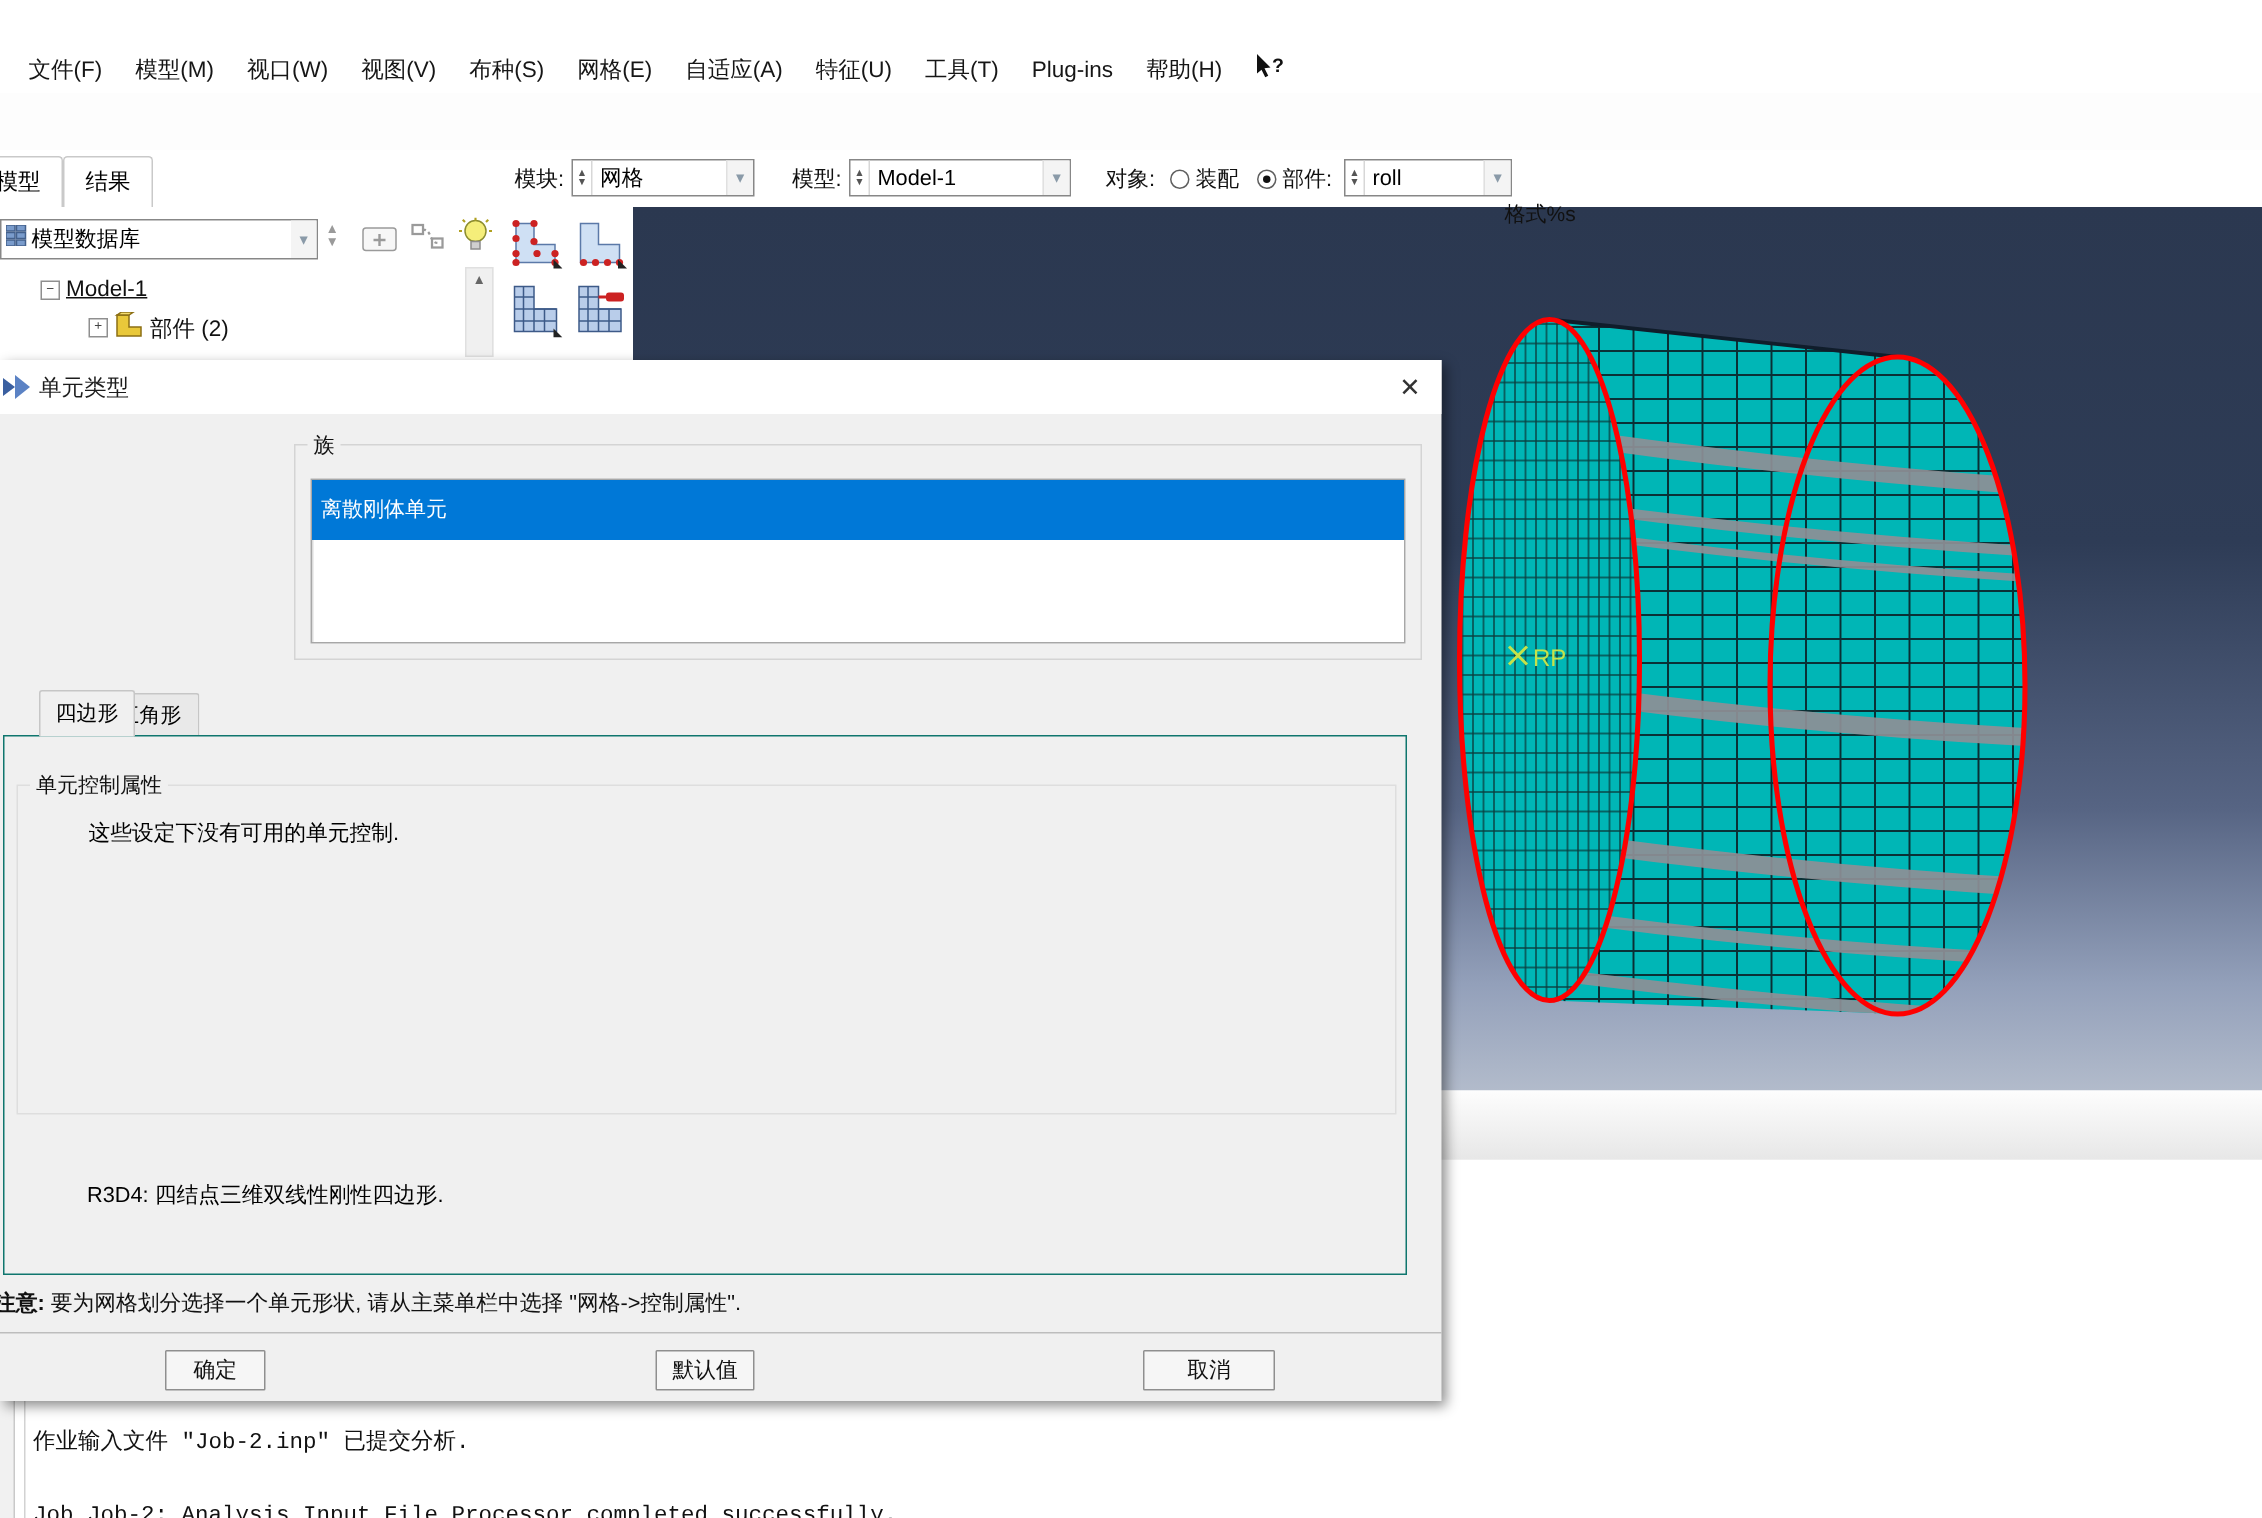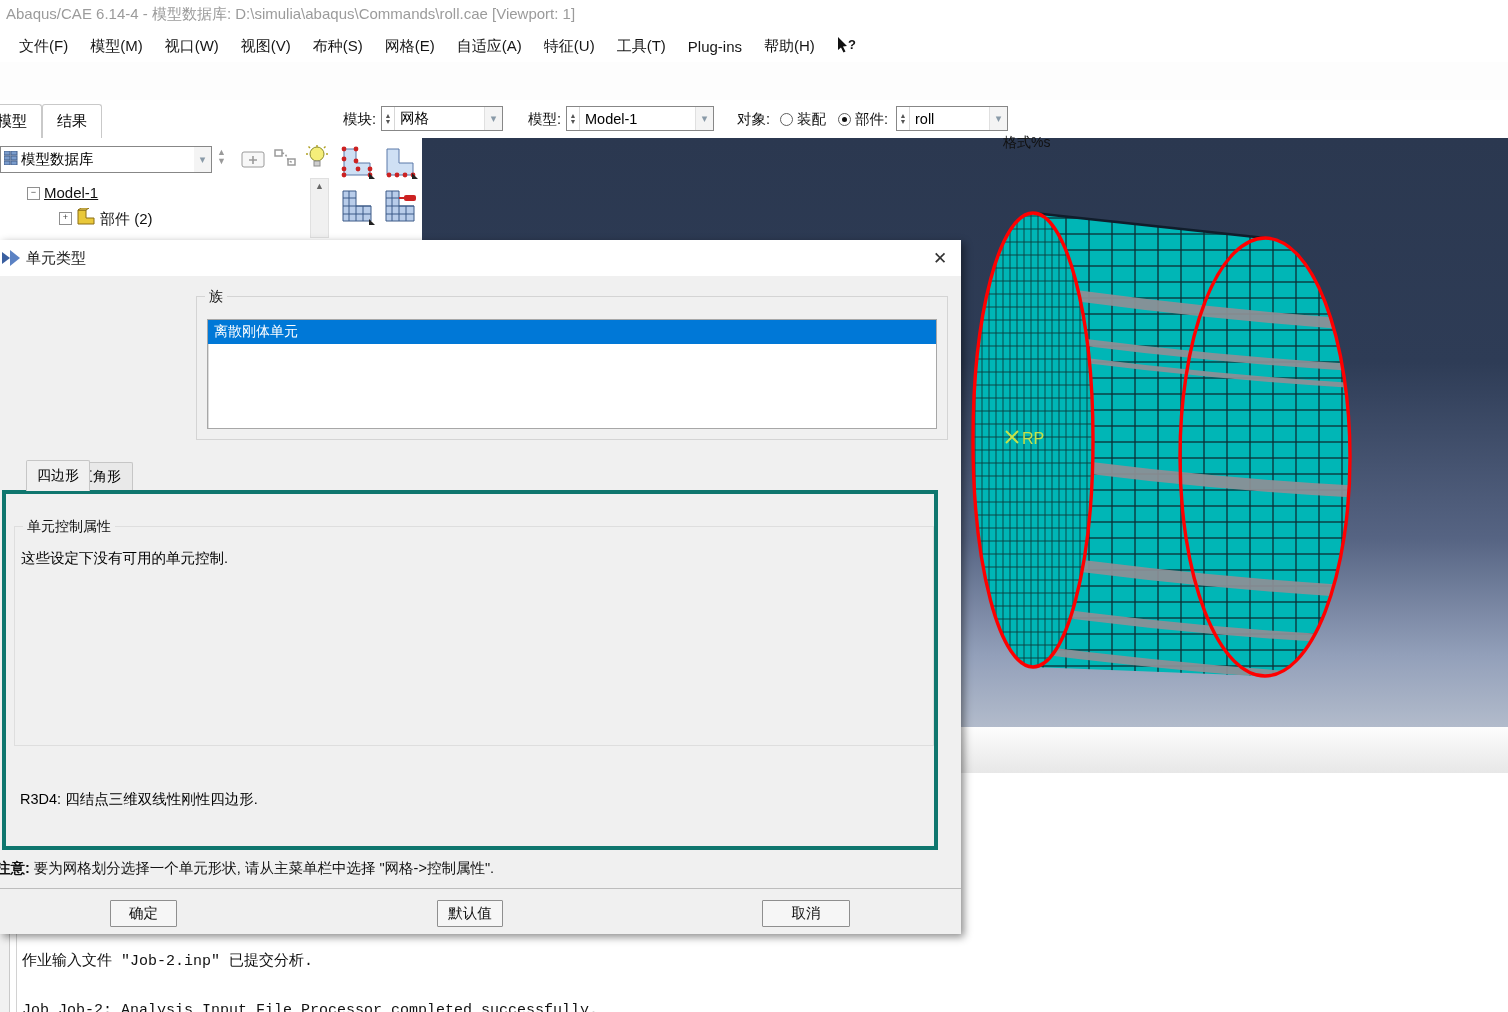--- a/index.html
+++ b/index.html
@@ -55,37 +55,34 @@
   #dialog{left:0;top:240px;width:961px;height:694px;background:#f0f0f0;box-shadow:3px 3px 8px rgba(0,0,0,.45);z-index:10;}
   #dlg-title{position:absolute;left:0;top:0;width:961px;height:36px;background:#fff;}
   #dlg-title .txt{position:absolute;left:26px;top:9px;font-size:15px;color:#1c1c1c;}
   #dlg-close{position:absolute;left:928px;top:8px;width:24px;height:22px;font-size:17px;color:#333;text-align:center;line-height:22px;}
   .grp{position:absolute;border:1px solid #d4d4d4;}
   .grp>.lgd{position:absolute;top:-9px;left:8px;background:#f0f0f0;padding:0 4px;font-size:14px;color:#111;white-space:nowrap;}
   .radlbl{font-size:14.5px;color:#111;vertical-align:0;}
   .radlbl.dis{color:#a3a3a3;}
   .focusbox{outline:1px dotted #777;}
   #fam-list{position:absolute;left:10px;top:22px;right:10px;bottom:10px;background:#fff;border:1px solid #a7a7a7;box-shadow:inset 1px 1px 0 #dcdcdc;}
-  #fam-sel{height:24px;background:#0078d7;color:#fff;font-size:14px;display:flex;align-items:center;padding-left:6px;}
+  #fam-sel{height:40px;background:#0078d7;color:#fff;font-size:14px;display:flex;align-items:center;padding-left:6px;}
   .dtab{position:absolute;box-sizing:border-box;border:1px solid #c6c6c6;border-bottom:none;background:#e9e9e9;font-size:14px;display:flex;align-items:center;justify-content:center;border-radius:2px 2px 0 0;}
   .dtab.act{background:#f0f0f0;z-index:3;}
-  #tabpanel{position:absolute;left:2px;top:250px;width:936px;height:360px;border:4px solid #0f766e;background:#f0f0f0;box-sizing:border-box;}
+  #tabpanel{position:absolute;left:2px;top:250px;width:936px;height:360px;border:1px solid #0f766e;background:#f0f0f0;box-sizing:border-box;}
   .btn{position:absolute;height:27px;background:#f6f6f6;border:1px solid #8f8f8f;font-size:14.5px;color:#111;display:flex;align-items:center;justify-content:center;box-sizing:border-box;border-radius:1px;}
   #dlg-note{position:absolute;left:-4px;top:619px;font-size:14.5px;color:#111;white-space:nowrap;}
   #dlg-sep{position:absolute;left:0;top:648px;width:961px;height:1px;background:#bdbdbd;}
-  .small-note{font-size:14.5px;}
+  .small-note{font-size:14.5px;margin-left:41px;}
 </style>
 </head>
 <body>
 
 <div id="screen">
 
-  <div class="abs" id="titlebar">
-    <div class="t">Abaqus/CAE 6.14-4 - 模型数据库: D:\simulia\abaqus\Commands\roll.cae [Viewport: 1]</div>
-  </div>
 
   <div class="abs" id="toolbar">
     <div class="grpbox" style="left:0;width:181px;"></div>
     <span class="tb" style="left:-6px;">
         <svg width="20" height="24">
           <path d="M2 1h11l5 5v17H2z" fill="#fff" stroke="#8a8a8a"></path>
           <path d="M13 1v5h5" fill="none" stroke="#8a8a8a"></path>
         </svg>
       </span>
     <span class="tb" style="left:24px;">

